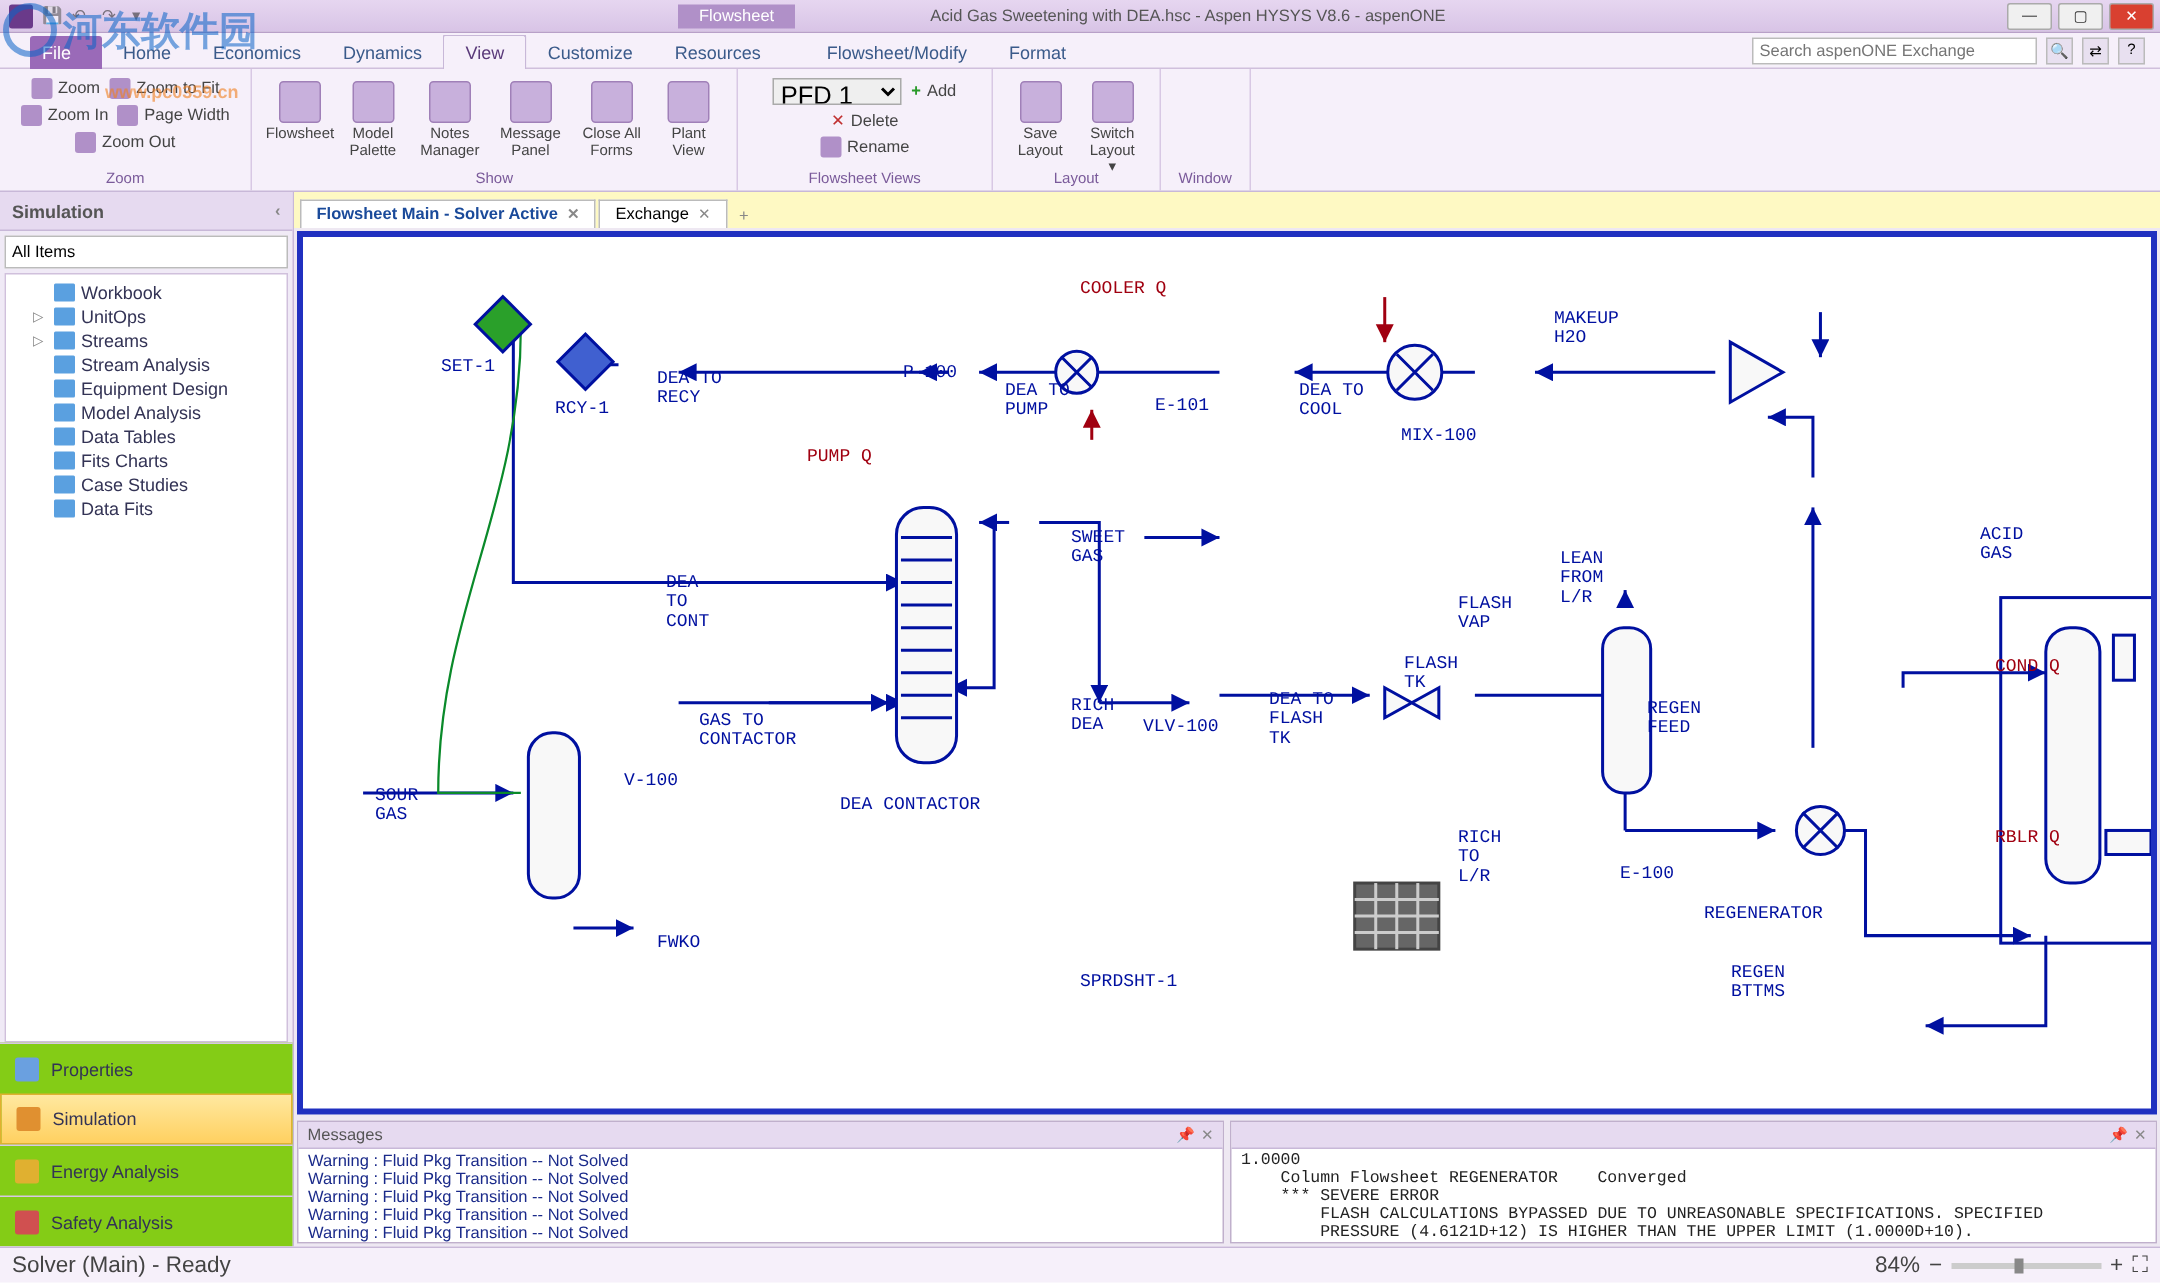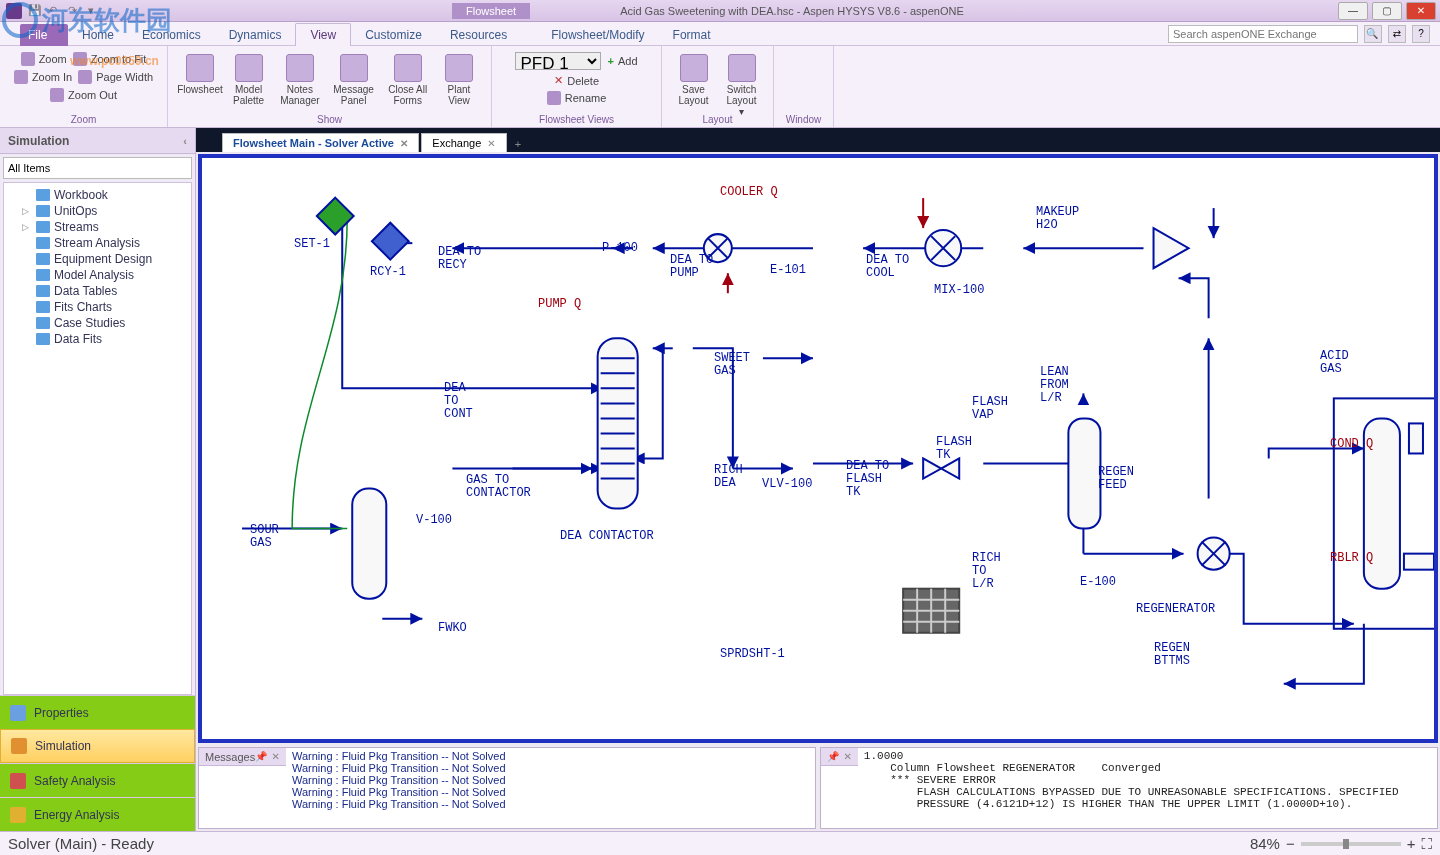--- a/index.html
+++ b/index.html
@@ -51,31 +51,31 @@
 .lp-tree .node .exp { width:10px; color:#888; font-size:9px;}
 .lp-tree .node .fico { width:14px; height:12px; background:#5aa0e0; border-radius:1px; display:inline-block;}
 .lp-bottom { background:#84cc16;}
 .lp-bottom .env { height:34px; display:flex; align-items:center; padding:0 10px; gap:8px; border-top:1px solid #d8c8e4; font-size:12px; color:#335;}
 .lp-bottom .env.active { background:linear-gradient(180deg,#ffe8a0,#ffd060); border:1px solid #e0b030;}
 .lp-bottom .env .eico { width:16px; height:16px; display:inline-block; border-radius:2px;}
 .eico.prop { background:#6aa0e0;} .eico.sim{background:#e09030;} .eico.safe{background:#d05050;} .eico.energy{background:#e0b030;}
 
 
 .mainarea { position:absolute; top:128px; left:196px; right:0; bottom:24px; display:flex; flex-direction:column; background:#eee8f2;}
-.doctabs { height:24px; display:flex; align-items:flex-end; padding-left:26px; font-size:11px; background:#0f172a;}
+.doctabs { height:24px; display:flex; align-items:flex-end; padding-left:4px; font-size:11px; background:#fef9c3;}
 .doctab { padding:3px 10px; background:#fff; border:1px solid #bbb; border-bottom:none; margin-right:2px; display:flex; align-items:center; gap:6px;}
 .doctab.active { font-weight:bold; color:#1a4a9a;}
 .doctab .x { color:#888; font-size:10px;}
 .doctabs .plus { padding:2px 6px; color:#888;}
 .canvaswrap { flex:1; position:relative; border:4px solid #2030c0; margin:2px; background:#fff; overflow:hidden;}
 .canvas { position:absolute; inset:0; }
 .canvas .unit-label { position:absolute; font-size:12px; font-family:"Courier New",monospace; color:#0010a0; white-space:pre; line-height:1.1;}
 .canvas svg { position:absolute; inset:0; }
 .msgs { height:82px; display:flex; gap:4px; margin:2px; }
-.msgpane { flex:1; background:#fff; border:1px solid #c0b0cc; display:flex; flex-direction:row; font-size:11px;}
+.msgpane { flex:1; background:#fff; border:1px solid #c0b0cc; display:flex; flex-direction:column; font-size:11px;}
 .msgpane .mhdr { height:18px; background:#e6daf0; padding:0 6px; font-size:11px; color:#555; display:flex; align-items:center; border-bottom:1px solid #c8b8d8;}
 .msgpane .mhdr .mbtns{ margin-left:auto; display:flex; gap:4px; color:#888; font-size:10px;}
 .msgpane .mbody { flex:1; overflow:auto; padding:2px 6px; font-family:"Segoe UI"; color:#1a2a8a;}
 .msgpane .mbody.mono { font-family:"Courier New",monospace; color:#222; white-space:pre;}
 
 
 .statusbar { position:absolute; left:0; right:0; bottom:0; height:24px; background:#f6f0fa; border-top:1px solid #c8b8d8; display:flex; align-items:center; font-size:15px; color:#444; padding:0 8px;}
 .statusbar .zoom { margin-left:auto; display:flex; align-items:center; gap:6px;}
 .statusbar .zslider { width:100px; height:4px; background:#ccc; position:relative;}
 .statusbar .zslider::after{content:""; position:absolute; left:42%; top:-3px; width:6px; height:10px; background:#888;}
@@ -300,26 +300,26 @@
   <div class="lp-bottom">
     <div class="env">
         <span class="eico prop"></span>
         <span>Properties</span>
       </div>
     <div class="env active">
         <span class="eico sim"></span>
         <span>Simulation</span>
       </div>
     <div class="env">
+        <span class="eico energy"></span>
+        <span>Energy Analysis</span>
+      </div>
+    <div class="env">
         <span class="eico safe"></span>
         <span>Safety Analysis</span>
-      </div>
-    <div class="env">
-        <span class="eico energy"></span>
-        <span>Energy Analysis</span>
       </div>
   </div>
 </div>
 
 <div class="mainarea">
   <div class="doctabs">
     <div class="doctab active">
         <span>Flowsheet Main - Solver Active</span>
         <span class="x">✕</span>
       </div>

